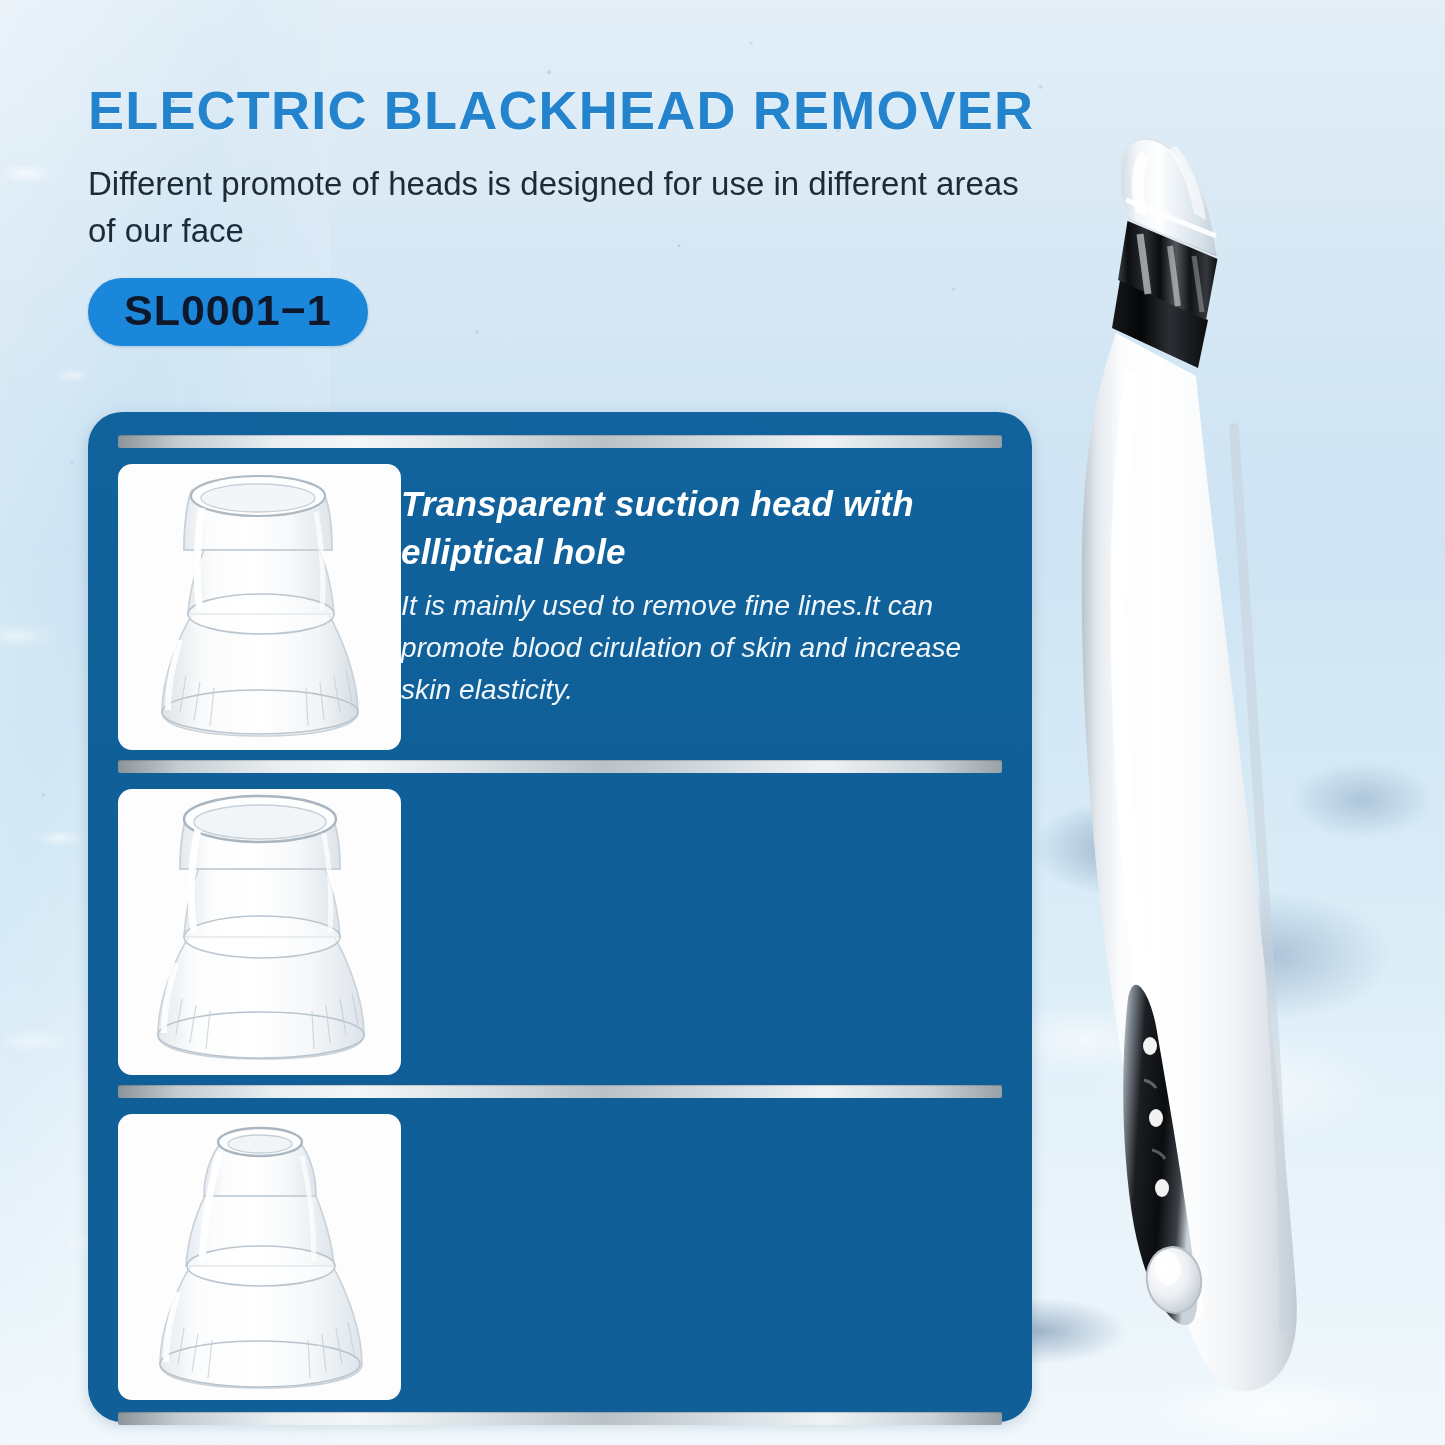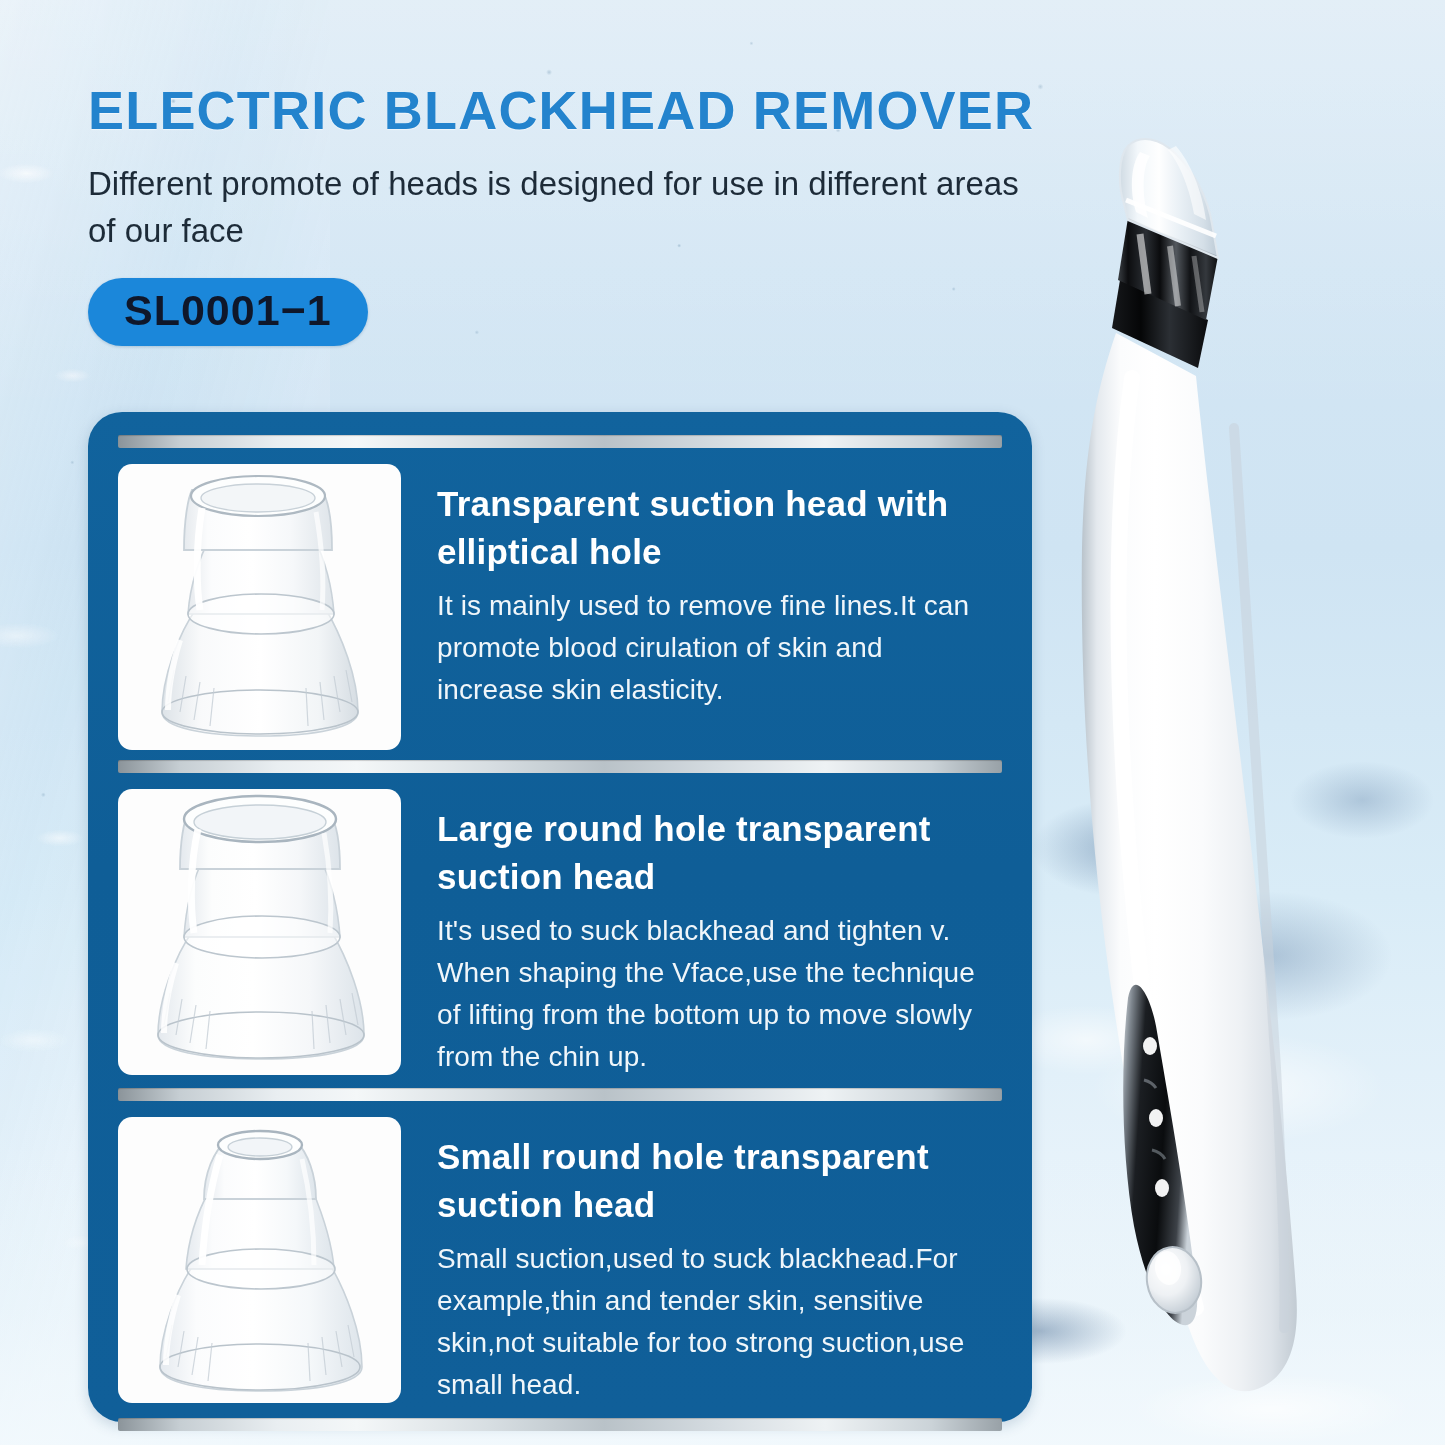--- a/index.html
+++ b/index.html
@@ -146,22 +146,22 @@
        #eef2f4 80%, #cbd3d8 92%, #98a1a7 100%);
     box-shadow: 0 1px 1px rgba(0,0,0,.18) inset;
   }
   .sep-top    { margin-top: 23px; }
   .sep-mid    { margin-top: 10px; }
   .sep-bottom { margin-top: 12px; }
 
   .card {
     display: flex;
     align-items: flex-start;
-    gap: 36px;
     padding-top: 16px;
+    font-style: italic;
   }
 
   .thumb {
     flex: 0 0 auto;
     width: 283px;
     height: 286px;
     background: #fdfdfd;
     border-radius: 14px;
     position: relative;
     overflow: hidden;
@@ -412,24 +412,20 @@
           <ellipse cx="144" cy="148" rx="78" ry="21" fill="#ffffff" fill-opacity=".5" stroke="#bcc6ce" stroke-width="1.6"></ellipse>
           <path d="M 62 80 C 62 52, 66 32, 70 24 L 212 24 C 218 34, 222 54, 222 80 Z" fill="url(#g2a)" stroke="#c9d2d9" stroke-width="1.8"></path>
 
           <ellipse cx="142" cy="30" rx="76" ry="23" fill="#fdfefe" stroke="#a9b5bf" stroke-width="2.4"></ellipse>
           <ellipse cx="142" cy="33" rx="66" ry="17" fill="#f2f5f8" stroke="#c6d0d7" stroke-width="1.4"></ellipse>
           <path d="M 80 40 C 72 76, 72 116, 76 144" stroke="#ffffff" stroke-width="7" fill="none" opacity=".95"></path>
           <path d="M 206 44 C 212 78, 214 114, 212 144" stroke="#ffffff" stroke-width="5" fill="none" opacity=".7"></path>
           <path d="M 58 174 C 50 200, 46 226, 46 244" stroke="#ffffff" stroke-width="6" fill="none" opacity=".85"></path>
         </svg>
       </div>
-      <div class="card-text">
-        <div class="card-title">Large round hole transparent suction head</div>
-        <div class="card-desc">It's used to suck blackhead and tighten v. When shaping the Vface,use the technique of lifting from the bottom up to move slowly from the chin up.</div>
-      </div>
     </div>
 
     <div class="sep-bar sep-mid"></div>
 
     <div class="card">
       <div class="thumb">
         <svg class="head-svg" viewBox="0 0 283 286">
           <defs>
             <linearGradient id="g3a" x1="0" y1="0" x2="1" y2="0">
               <stop offset="0%" stop-color="#e5eaef"></stop>
@@ -457,22 +453,18 @@
 
           <path d="M 86 82 C 86 56, 96 34, 108 24 L 178 24 C 190 36, 198 58, 198 82 Z" fill="url(#g3a)" stroke="#c9d2d9" stroke-width="1.8"></path>
 
           <ellipse cx="142" cy="28" rx="42" ry="14" fill="#fdfefe" stroke="#a9b5bf" stroke-width="2.4"></ellipse>
           <ellipse cx="142" cy="30" rx="32" ry="9" fill="#f2f5f8" stroke="#c6d0d7" stroke-width="1.4"></ellipse>
           <path d="M 102 38 C 92 72, 86 114, 84 148" stroke="#ffffff" stroke-width="7" fill="none" opacity=".95"></path>
           <path d="M 184 42 C 192 76, 196 116, 196 148" stroke="#ffffff" stroke-width="5" fill="none" opacity=".7"></path>
           <path d="M 60 178 C 52 204, 48 230, 48 248" stroke="#ffffff" stroke-width="6" fill="none" opacity=".85"></path>
         </svg>
       </div>
-      <div class="card-text">
-        <div class="card-title">Small round hole transparent suction head</div>
-        <div class="card-desc">Small suction,used to suck blackhead.For example,thin and tender skin, sensitive skin,not suitable for too strong suction,use small head.</div>
-      </div>
     </div>
 
     <div class="sep-bar sep-bottom"></div>
 
   </div>
 </div>
 
 </body></html>

